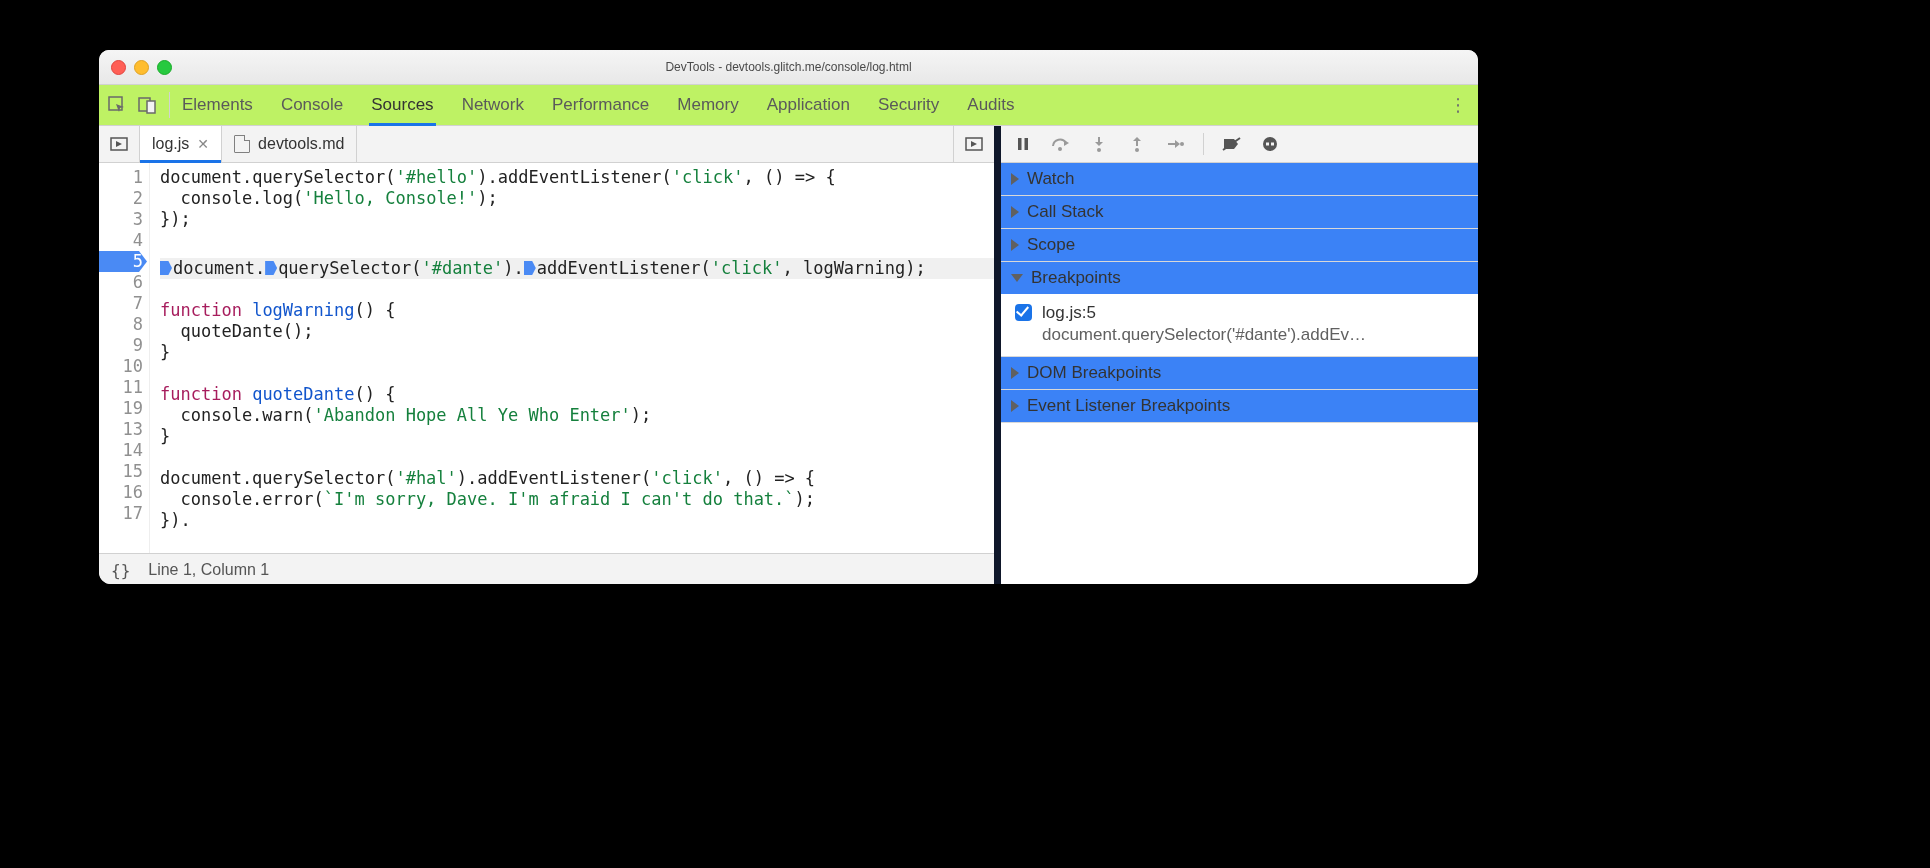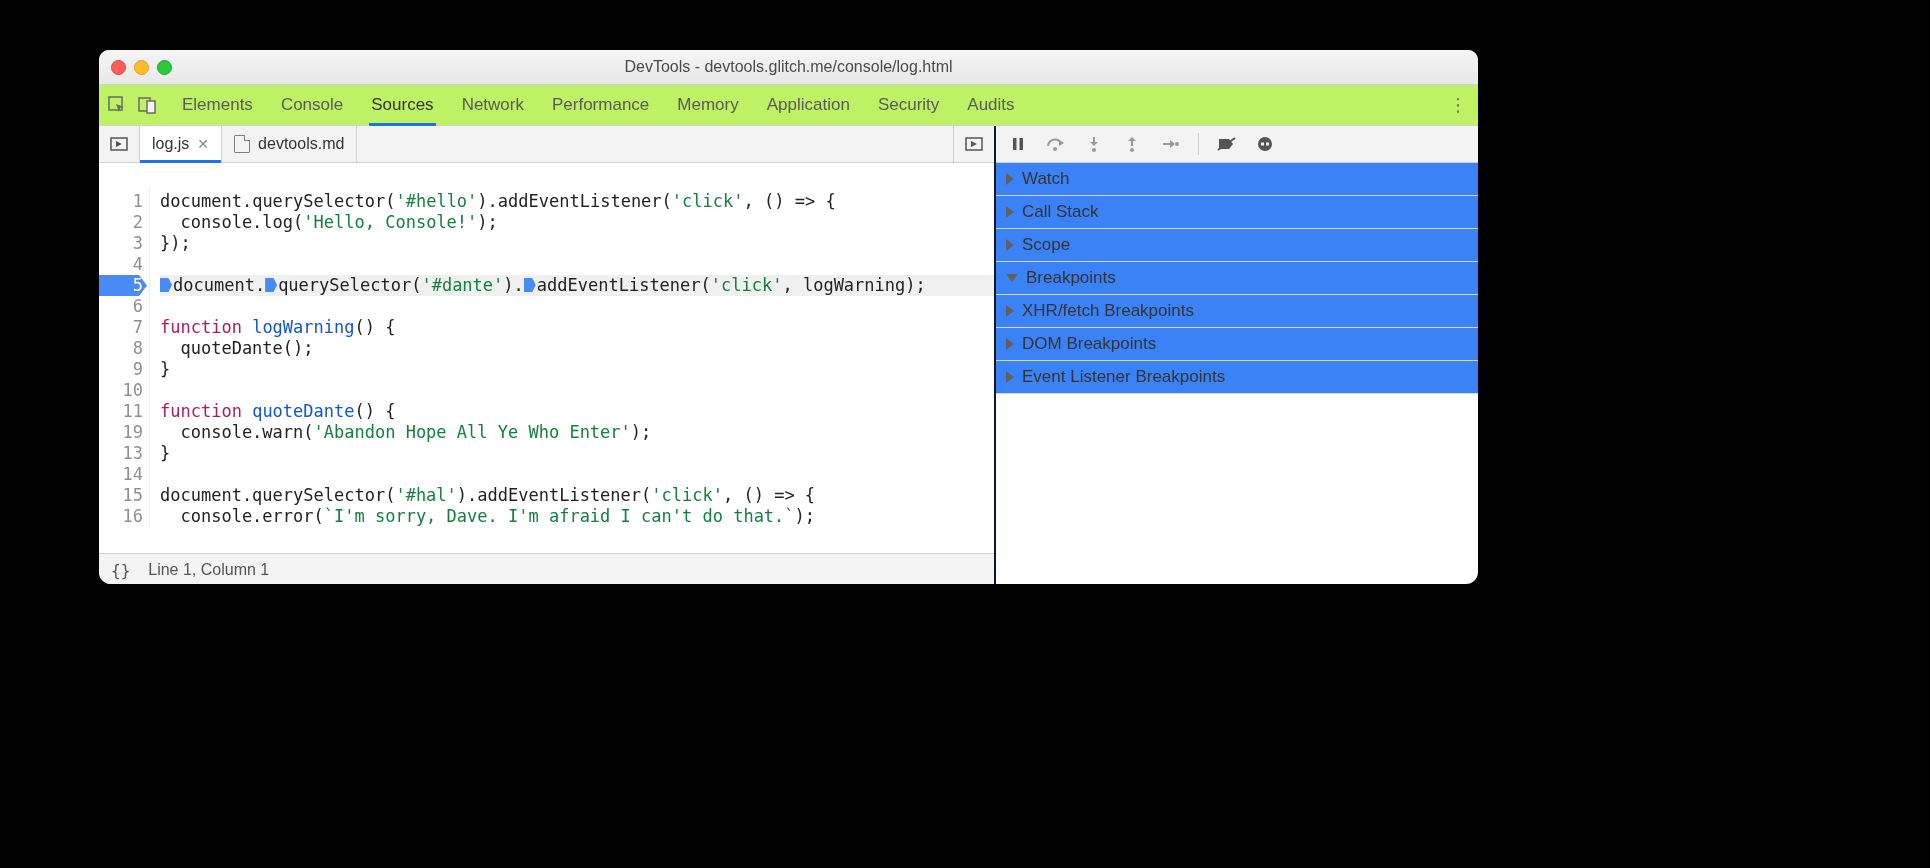--- a/index.html
+++ b/index.html
@@ -4,52 +4,52 @@
 <style>
   html,body{margin:0;padding:0;background:#000;width:1930px;height:868px;font-family:-apple-system,BlinkMacSystemFont,'Segoe UI',Helvetica,Arial,sans-serif;}
   .window{position:absolute;left:99px;top:50px;width:1379px;height:534px;background:#fff;border-radius:10px 10px 12px 12px;box-shadow:0 25px 60px rgba(0,0,0,.5);overflow:hidden;}
   
   .titlebar{height:34px;background:linear-gradient(#f5f5f5,#e8e8e8);border-bottom:1px solid #d1d1d1;display:flex;align-items:center;position:relative;}
   .traffic{display:flex;gap:8px;position:absolute;left:12px;top:10px;}
   .tl{width:13px;height:13px;border-radius:50%;}
   .tl.red{background:#ff5f56;border:1px solid #e0443e;}
   .tl.yellow{background:#ffbd2e;border:1px solid #dea123;}
   .tl.green{background:#27c93f;border:1px solid #1aab29;}
-  .title{flex:1;text-align:center;color:#4a4a4a;font-size:16px;}
+  .title{flex:1;text-align:center;color:#4a4a4a;font-size:12px;}
   
   .topbar{height:40px;border-bottom:1px solid #d1d1d1;background:#bef264;display:flex;align-items:center;padding:0 8px;color:#5a5a5a;font-size:17px;}
   .topbar .icons-left{display:flex;align-items:center;gap:10px;padding-right:12px;margin-right:12px;border-right:1px solid #d1d1d1;height:26px;}
   .topbar .tabs{display:flex;gap:28px;align-items:center;height:100%;}
   .topbar .tab{color:#5a5a5a;position:relative;height:100%;display:flex;align-items:center;cursor:pointer;}
   .topbar .tab.active{color:#333;}
   .topbar .tab.active::after{content:"";position:absolute;left:-2px;right:-2px;bottom:-1px;height:3px;background:#1a73e8;}
   .topbar .spacer{flex:1;}
   .topbar .kebab{width:24px;text-align:center;color:#6f6f6f;font-size:18px;letter-spacing:0;cursor:pointer;}
   
   .body{display:flex;height:calc(100% - 34px - 40px);}
-  .editor-pane{flex:0 0 895px;display:flex;flex-direction:column;border-right:2px solid #0f172a;min-width:0;gap:24px;}
+  .editor-pane{flex:0 0 895px;display:flex;flex-direction:column;border-right:7px solid #0f172a;min-width:0;}
   .side-pane{flex:1;display:flex;flex-direction:column;min-width:0;}
   
   .filetabs{height:36px;border-bottom:1px solid #d1d1d1;background:#f3f3f3;display:flex;align-items:stretch;}
   .filetabs .leftbtn,.filetabs .rightbtn{width:40px;display:flex;align-items:center;justify-content:center;border-right:1px solid #d1d1d1;color:#555;}
   .filetabs .rightbtn{border-right:none;border-left:1px solid #d1d1d1;margin-left:auto;}
   .filetab{display:flex;align-items:center;gap:8px;padding:0 12px;border-right:1px solid #d1d1d1;color:#333;font-size:16px;position:relative;cursor:pointer;}
   .filetab.active{background:#fff;}
   .filetab.active::after{content:"";position:absolute;left:0;right:0;bottom:-1px;height:3px;background:#1a73e8;}
   .filetab .close{color:#888;font-size:14px;}
   .file-icon{width:14px;height:16px;border:1px solid #808080;border-radius:1px;position:relative;}
   .file-icon::before{content:"";position:absolute;right:-1px;top:-1px;width:5px;height:5px;background:#f3f3f3;border-left:1px solid #808080;border-bottom:1px solid #808080;}
   
   .code-wrap{flex:1;display:flex;overflow:hidden;font-family:Menlo,Consolas,monospace;font-size:17px;line-height:21px;}
   .gutter{width:44px;text-align:right;color:#909090;background:#fff;padding:4px 6px 4px 0;user-select:none;border-right:1px solid #eee;}
   .gutter .ln{height:21px;position:relative;}
   .gutter .ln.bp{background:#4a8af4;color:#fff;padding-right:4px;margin-right:-4px;clip-path:polygon(0 0,calc(100% - 8px) 0,100% 50%,calc(100% - 8px) 100%,0 100%);} 
   .code{flex:1;padding:4px 0 4px 10px;white-space:pre;overflow:hidden;color:#222;}
   .code .row{height:21px;}
-  .code .row.hl{background:#f0f0f0;}
+  .code .row.hl{background:#f0f0f0;margin-top:7px;}
   .kw{color:#a71d5d;}
   .def{color:#1155cc;}
   .str{color:#15803d;}
   .pn{color:#222;}
   .mark{display:inline-block;width:12px;height:14px;background:#4a8af4;clip-path:polygon(0 0,70% 0,100% 50%,70% 100%,0 100%);margin-right:1px;vertical-align:-1px;}
   
   .status{height:32px;border-top:1px solid #d1d1d1;background:#f3f3f3;display:flex;align-items:center;gap:18px;padding:0 12px;color:#555;font-size:16px;}
   .braces{font-family:Menlo,Consolas,monospace;color:#555;}
   
   .debugbar{height:36px;border-bottom:1px solid #d1d1d1;background:#f3f3f3;display:flex;align-items:center;padding:0 12px;gap:18px;}
@@ -236,25 +236,28 @@
             <div class="section-h">
               <span class="tri right"></span>
               <span>Scope</span>
             </div>
           </div>
           <div class="section">
             <div class="section-h">
               <span class="tri down"></span>
               <span>Breakpoints</span>
             </div>
-          </div>
-          <div class="section">
-            <div class="section-h">
-              <span class="tri right"></span>
-              <span>XHR/fetch Breakpoints</span>
+            <div class="section-body">
+              <div class="bp-item">
+                <span class="chk"></span>
+                <div class="bp-txt">
+                  <div>log.js:5</div>
+                  <div class="bp-sub">document.querySelector('#dante').addEv…</div>
+                </div>
+              </div>
             </div>
           </div>
           <div class="section">
             <div class="section-h">
               <span class="tri right"></span>
               <span>DOM Breakpoints</span>
             </div>
           </div>
           <div class="section">
             <div class="section-h">

